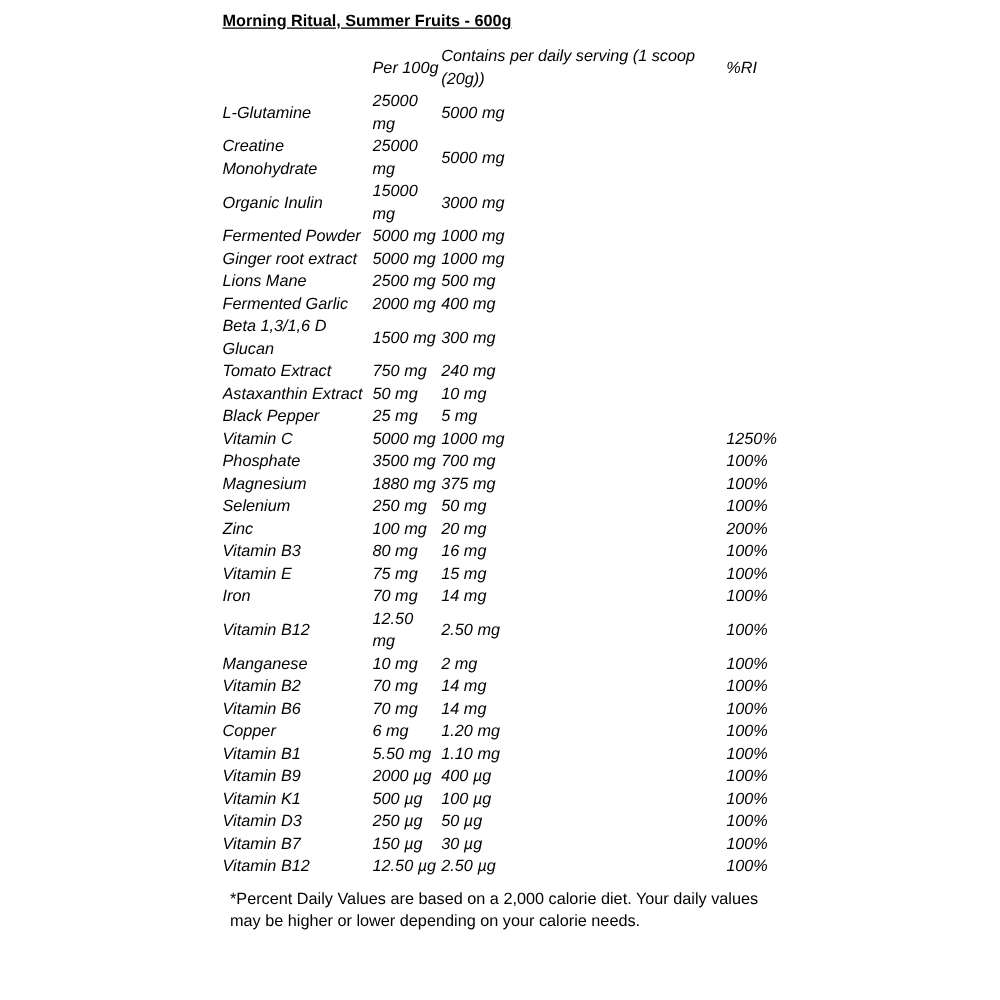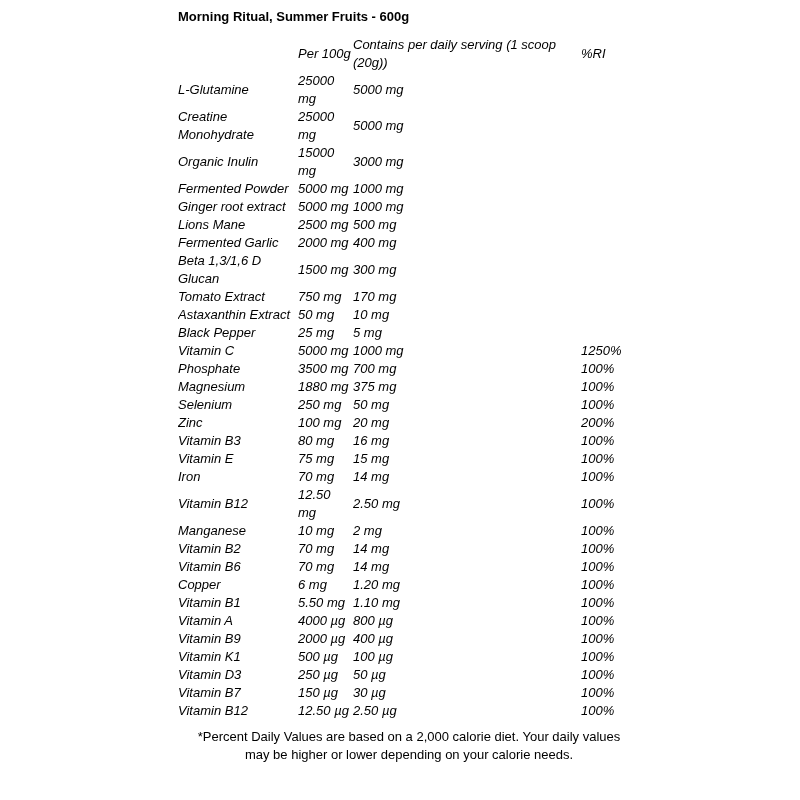--- a/index.html
+++ b/index.html
@@ -14,20 +14,21 @@
     overflow: hidden;
   }
   .sheet {
     margin: 8px 0 0 178px;
     width: 462px;
   }
   .title {
     font-weight: bold;
     line-height: 18px;
     margin: 0 0 10px 0;
+    text-decoration: underline;
   }
   table.facts {
     border-collapse: collapse;
     table-layout: fixed;
     width: 458px;
     border: none;
     font-style: italic;
   }
   table.facts col.c-name    { width: 120px; }
   table.facts col.c-per100g { width: 55px; }
@@ -41,21 +42,20 @@
     font-weight: normal;
     text-align: left;
     vertical-align: middle;
     line-height: 18px;
     white-space: pre-line;
     overflow: hidden;
   }
   .footnote {
     width: 450px;
     margin: 8px auto 0 auto;
-    text-align: center;
     line-height: 18px;
   }
 </style>
 </head>
 <body>
 
 <div class="sheet">
 
   <div class="title">Morning Ritual, Summer Fruits - 600g</div>
 
@@ -130,21 +130,21 @@
   <tr>
     <td>Beta 1,3/1,6 D Glucan</td>
     <td>1500 mg</td>
     <td>300 mg</td>
     <td></td>
   </tr>
 
   <tr>
     <td>Tomato Extract</td>
     <td>750 mg</td>
-    <td>170 mg</td>
+    <td>240 mg</td>
     <td></td>
   </tr>
 
   <tr>
     <td>Astaxanthin Extract</td>
     <td>50 mg</td>
     <td>10 mg</td>
     <td></td>
   </tr>
 
@@ -249,26 +249,20 @@
     <td>100%</td>
   </tr>
 
   <tr>
     <td>Vitamin B1</td>
     <td>5.50 mg</td>
     <td>1.10 mg</td>
     <td>100%</td>
   </tr>
 
-  <tr>
-    <td>Vitamin A</td>
-    <td>4000 µg</td>
-    <td>800 µg</td>
-    <td>100%</td>
-  </tr>
 
   <tr>
     <td>Vitamin B9</td>
     <td>2000 µg</td>
     <td>400 µg</td>
     <td>100%</td>
   </tr>
 
   <tr>
     <td>Vitamin K1</td>

